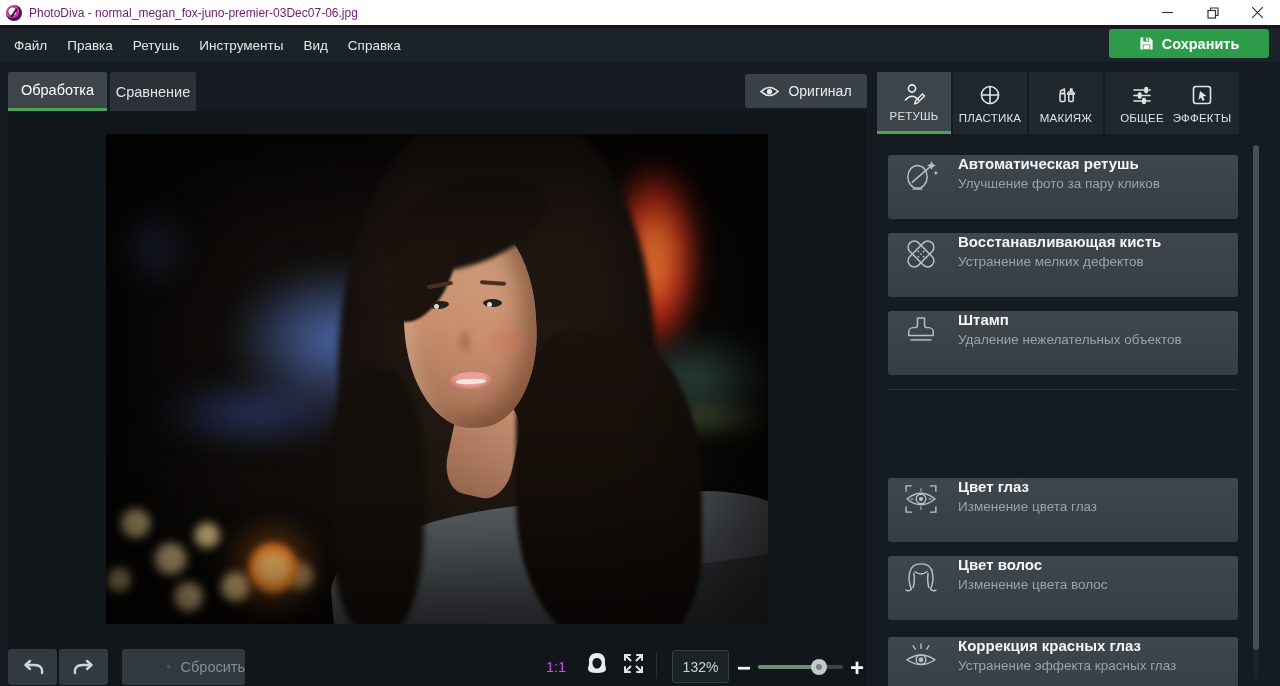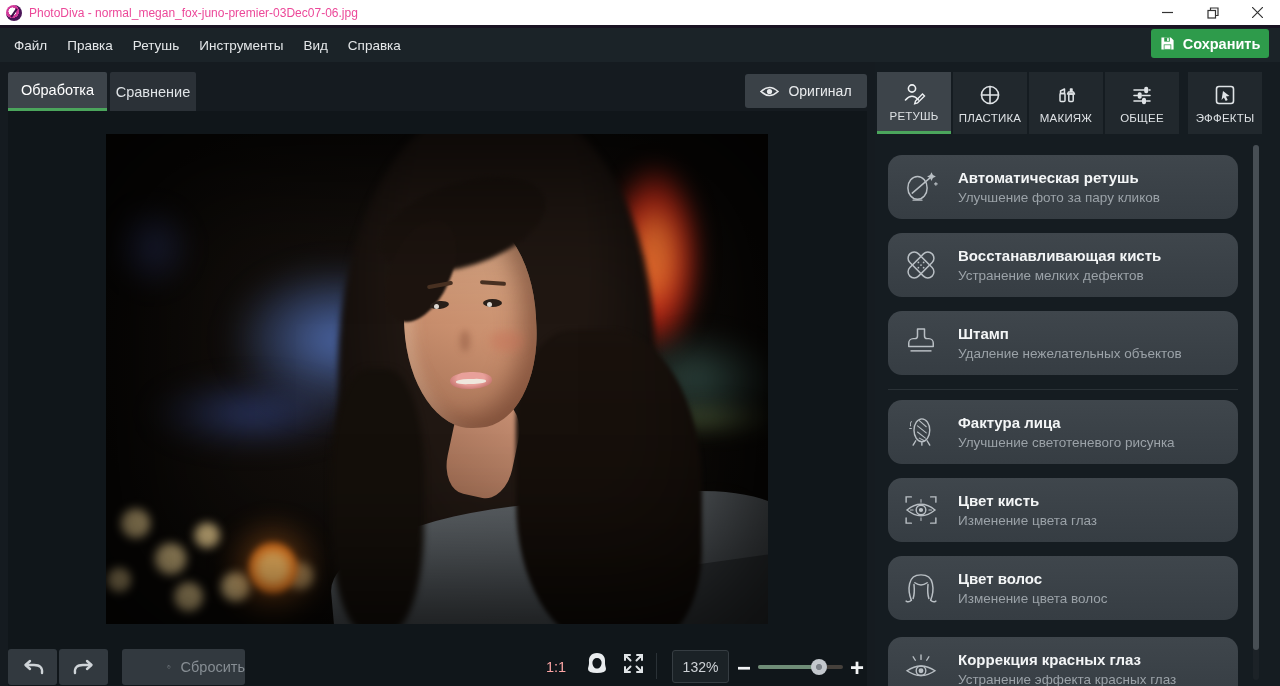--- a/index.html
+++ b/index.html
@@ -5,31 +5,31 @@
   * { margin:0; padding:0; box-sizing:border-box; }
   html,body { width:1280px; height:686px; overflow:hidden; }
   body { font-family:"Liberation Sans", sans-serif; background:#151b20; position:relative; }
 
   
   .titlebar { position:absolute; left:0; top:0; width:1280px; height:25px; background:#ffffff; display:flex; align-items:center; }
   .logo { width:16px; height:16px; border-radius:50%; margin-left:6px;
           background:radial-gradient(circle at 40% 40%, #ffffff 0 28%, #d23a9a 30% 48%, #4a1458 50% 78%, #8a2176 80%);
           position:relative; }
   .logo::after{ content:""; position:absolute; left:7px; top:3px; width:2px; height:10px; background:#3a1048; transform:rotate(35deg); }
-  .win-title { font-size:12px; color:#ec4899; margin-left:7px; }
+  .win-title { font-size:12px; color:#701a75; margin-left:7px; }
   .win-controls { position:absolute; right:0; top:0; height:25px; display:flex; }
   .win-btn { width:45px; height:25px; display:flex; align-items:center; justify-content:center; color:#222; }
   .win-btn svg { display:block; }
 
   .titlebar-accent { position:absolute; left:0; top:25px; width:1280px; height:3px; background:#191322; }
 
   
   .menubar { position:absolute; left:0; top:28px; width:1280px; height:34px; background:#1b2328; display:flex; align-items:center; padding-left:14px; gap:20px; }
   .menu-item { font-size:13.5px; color:#e4e7e9; cursor:default; }
-  .save-btn { position:absolute; right:11px; top:1px; width:118px; height:29px; background:#2e9b4b; border-radius:3px;
+  .save-btn { position:absolute; right:11px; top:1px; width:160px; height:29px; background:#2e9b4b; border-radius:3px;
               display:flex; align-items:center; justify-content:center; gap:8px; }
   .save-btn span { color:#ffffff; font-size:14.5px; font-weight:bold; }
 
   
   .view-tab { position:absolute; top:72px; height:39px; display:flex; align-items:center; justify-content:center;
               font-size:14.5px; color:#dfe3e6; border-radius:2px 2px 0 0; }
   .view-tab.active { background:#3d444a; color:#ffffff; border-bottom:3px solid #4ba55c; }
   .tab-processing { left:8px; width:99px; }
   .tab-comparison { left:110px; width:86px; background:#2b3137; }
   .original-btn { position:absolute; left:745px; top:74px; width:122px; height:34px; background:#3a4147; border-radius:3px;
@@ -73,44 +73,44 @@
   .p-lips { left:52%; top:48.6%; width:42px; height:17px; background:radial-gradient(ellipse at 50% 35%, #e8a09a 0 45%, #b9655f 90%); border-radius:48%; transform:rotate(-2deg); }
   .p-teeth { left:52.8%; top:49.9%; width:30px; height:5px; background:#efe7dd; border-radius:40%; transform:rotate(-2deg); }
   .p-blush { left:58%; top:40%; width:34px; height:22px; background:rgba(200,110,85,.4); border-radius:50%; filter:blur(5px); }
   .p-vign { inset:0; box-shadow:inset 0 0 130px 34px rgba(0,0,0,.8); }
 
   
   .bb-btn { position:absolute; bottom:1px; height:36px; background:#32393f; border-radius:3px; display:flex; align-items:center; justify-content:center; }
   .undo-btn { left:0px; width:49px; }
   .redo-btn { left:51px; width:49px; }
   .reset-btn { left:114px; width:123px; gap:10px; color:#878e94; font-size:14.5px;padding-left:45px; }
-  .ratio-label { position:absolute; left:538px; bottom:11px; color:#fca5a5; font-size:14.5px; }
+  .ratio-label { position:absolute; left:538px; bottom:11px; color:#d946ef; font-size:14.5px; }
   .bb-icon { position:absolute; bottom:8px; }
   .face-fit-icon { left:578px; }
   .expand-icon { left:615px; }
   .bb-divider { position:absolute; left:648px; bottom:7px; width:1px; height:26px; background:#2a3136; }
   .zoom-box { position:absolute; left:664px; bottom:3px; width:57px; height:33px; background:#1b2226; border:1px solid #363d42; border-radius:3px;
               display:flex; align-items:center; justify-content:center; color:#ced2d6; font-size:14px; }
   .zoom-minus { position:absolute; left:729px; bottom:9px; color:#f2f4f5; font-size:24px; font-weight:bold; line-height:18px; }
   .zoom-plus  { position:absolute; left:842px; bottom:9px; color:#f2f4f5; font-size:24px; font-weight:bold; line-height:18px; }
   .slider { position:absolute; left:750px; bottom:17px; width:85px; height:4px; background:#45403b; border-radius:2px; }
   .slider-fill { position:absolute; left:0; top:0; height:4px; width:72%; background:#6f8d77; border-radius:2px; }
   .slider-thumb { position:absolute; left:calc(72% - 8px); top:-6px; width:16px; height:16px; border-radius:50%;
                   background:radial-gradient(circle, #7d838a 0 24%, #c3c8cd 30%); }
 
   
   .right-panel { position:absolute; left:875px; top:62px; width:405px; height:624px; background:#151c21; overflow:hidden; }
   .panel-tab { position:absolute; top:10px; width:74px; height:62px; background:#21282d; display:flex; flex-direction:column;
                align-items:center; justify-content:center; gap:5px; }
   .panel-tab span { font-size:11.5px; color:#dde1e4; letter-spacing:.2px; }
   .panel-tab.active { background:#3d444a; border-bottom:3px solid #4ba55c; }
-  .pt-0{left:2px;} .pt-1{left:78px;} .pt-2{left:154px;} .pt-3{left:230px;} .pt-4{left:313px;}
-
-  .tool-card { position:absolute; left:13px; width:350px; height:64px; border-radius:14px;
-               background:linear-gradient(180deg,#3f464c,#363d43); display:flex; align-items:center; padding:0 12px; gap:16px; }
+  .pt-0{left:2px;} .pt-1{left:78px;} .pt-2{left:154px;} .pt-3{left:230px;} .pt-4{left:290px;}
+
+  .tool-card { position:absolute; left:13px; width:350px; height:64px; border-radius:3px;
+               background:linear-gradient(180deg,#3f464c,#363d43); display:flex; align-items:flex-start; padding:0 12px; gap:16px; }
   .tc-0{top:93px;} .tc-1{top:171px;} .tc-2{top:249px;} .tc-3{top:338px;} .tc-4{top:416px;} .tc-5{top:494px;} .tc-6{top:575px;}
   .tool-divider { position:absolute; left:13px; top:327px; width:350px; height:1px; background:#2a3136; }
   .tool-icon { flex:0 0 42px; display:flex; align-items:center; justify-content:center; }
   .tool-texts { display:flex; flex-direction:column; gap:4px; }
   .tool-title { font-size:15px; font-weight:bold; color:#f3f5f6; }
   .tool-sub { font-size:13.5px; color:#9ba2a8; }
 
   .scroll-track { position:absolute; left:378px; top:83px; width:6px; height:535px; background:#1c2227; border-radius:3px; }
   .scroll-thumb { position:absolute; left:378px; top:83px; width:6px; height:505px; background:#474e54; border-radius:3px; }
 </style>
@@ -358,47 +358,33 @@
       </svg>
     </div>
     <div class="tool-texts">
       <div class="tool-title">Восстанавливающая кисть</div>
       <div class="tool-sub">Устранение мелких дефектов</div>
     </div>
   </div>
 
   <div class="tool-divider"></div>
 
-  <div class="tool-card tc-3">
-    <div class="tool-icon">
-      <svg width="42" height="42" viewBox="0 0 48 48" fill="none" stroke="#b9bfc4" stroke-width="1.6" stroke-linecap="round">
-        <ellipse cx="25" cy="22" rx="9" ry="13"></ellipse>
-        <path d="M22 11 l8 7 M20 17 l10 8 M20 24 l9 7 M22 31 l6 3" stroke-width="1.2"></path>
-        <path d="M18 34 l-3 5 M31 34 l3 5 M25 35 v4"></path>
-        <path d="M13 12 q-2 2 -1 5 M11 20 h2" stroke-width="1.2"></path>
-      </svg>
-    </div>
-    <div class="tool-texts">
-      <div class="tool-title">Фактура лица</div>
-      <div class="tool-sub">Улучшение светотеневого рисунка</div>
-    </div>
-  </div>
 
   <div class="tool-card tc-4">
     <div class="tool-icon">
       <svg width="42" height="42" viewBox="0 0 48 48" fill="none" stroke="#b9bfc4" stroke-width="1.6" stroke-linecap="round">
         <path d="M13 9 h-6 v6 M35 9 h6 v6 M13 39 h-6 v-6 M35 39 h6 v-6"></path>
         <path d="M8 24 Q24 11 40 24 Q24 37 8 24 z"></path>
         <circle cx="24" cy="24" r="5.5"></circle>
           <circle cx="24" cy="24" r="1.6" fill="#b9bfc4"></circle>
         <path d="M24 15 v-3 M24 33 v3 M15 24 h-3 M33 24 h3" stroke-width="1.2"></path>
       </svg>
     </div>
     <div class="tool-texts">
-      <div class="tool-title">Цвет кисть</div>
+      <div class="tool-title">Цвет глаз</div>
       <div class="tool-sub">Изменение цвета глаз</div>
     </div>
   </div>
 
   <div class="tool-card tc-5">
     <div class="tool-icon">
       <svg width="42" height="42" viewBox="0 0 48 48" fill="none" stroke="#b9bfc4" stroke-width="1.7" stroke-linecap="round">
         <path d="M13 38 q-4-10 -2-19 q2-10 13-10 q11 0 13 10 q2 9 -2 19"></path>
         <path d="M13 38 q-3 3 -6 1 M35 38 q3 3 6 1"></path>
         <path d="M16 20 q1 10 -1 16 M32 20 q-1 10 1 16"></path>

